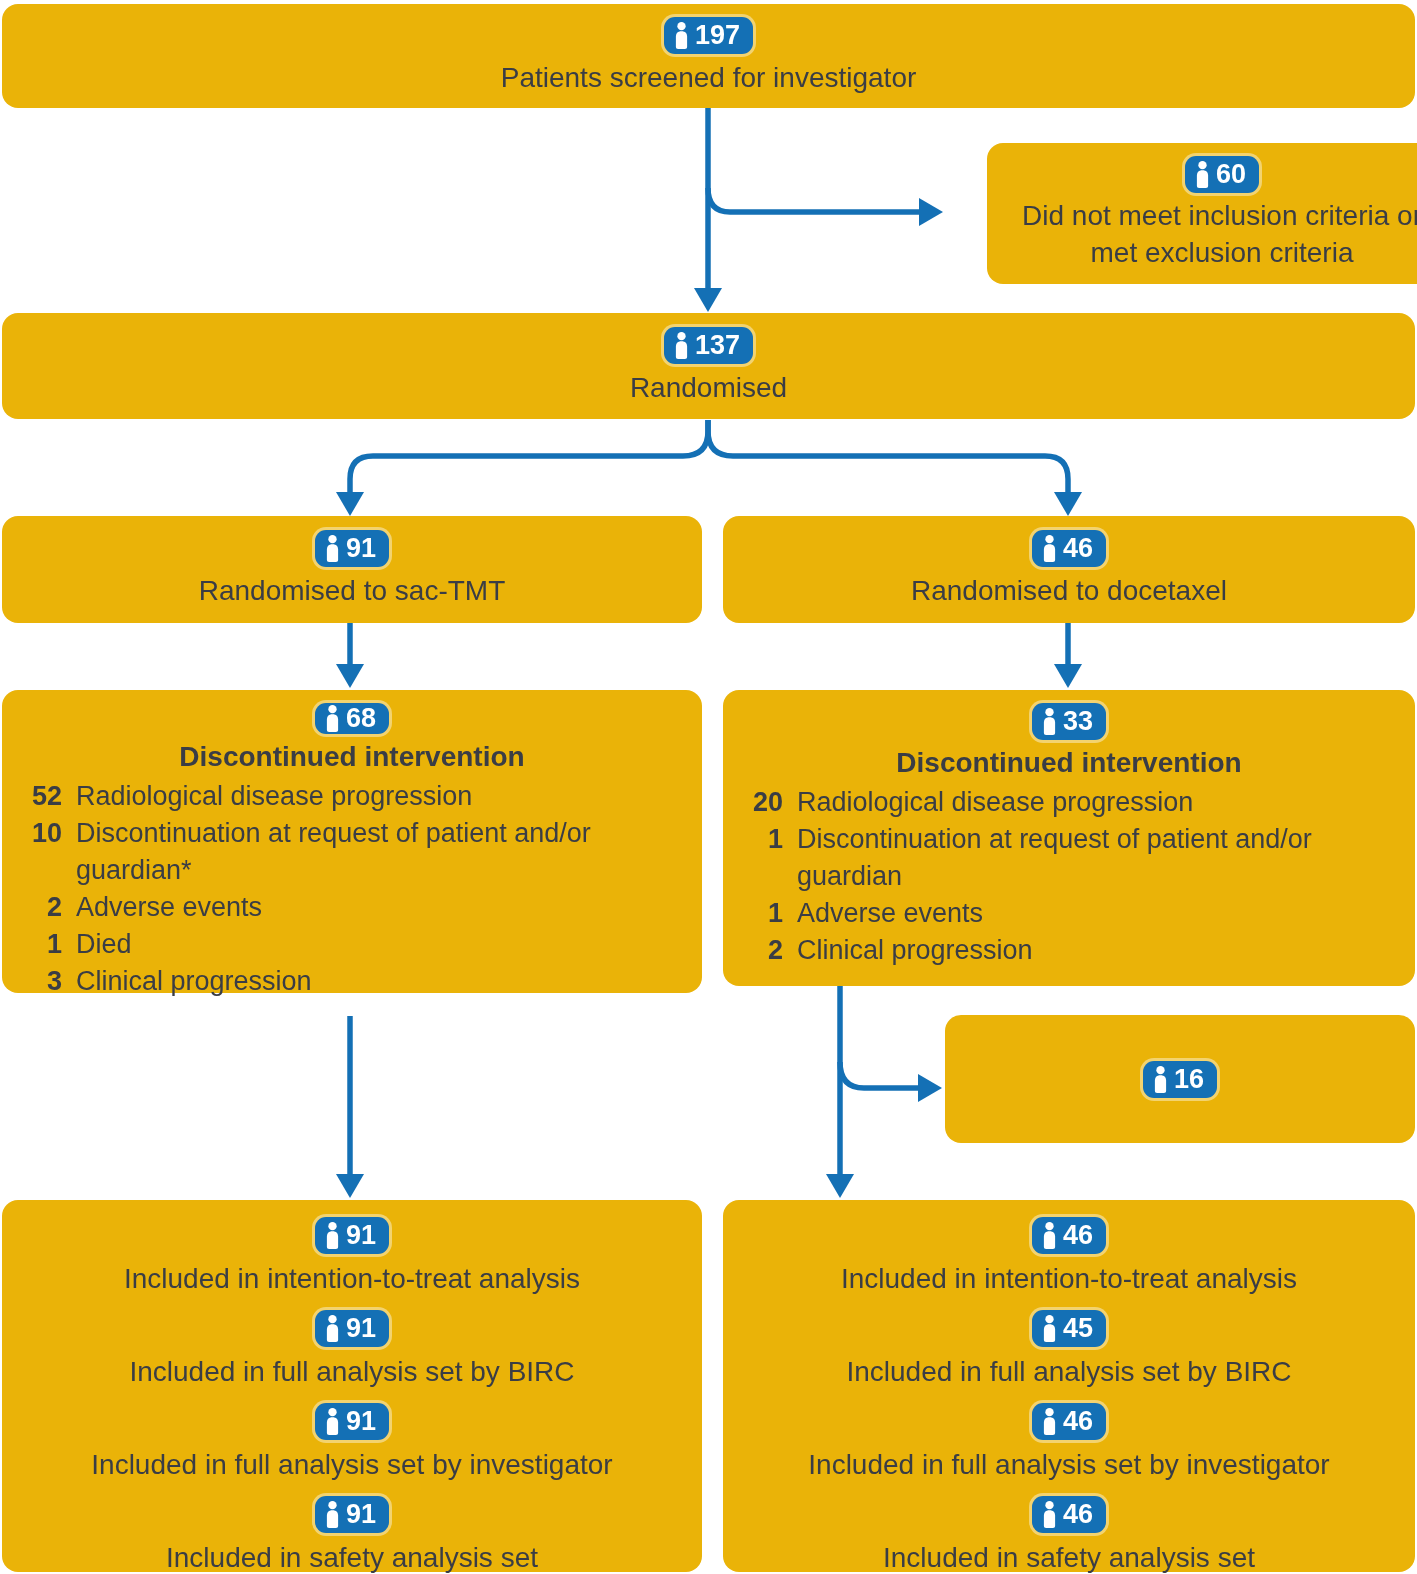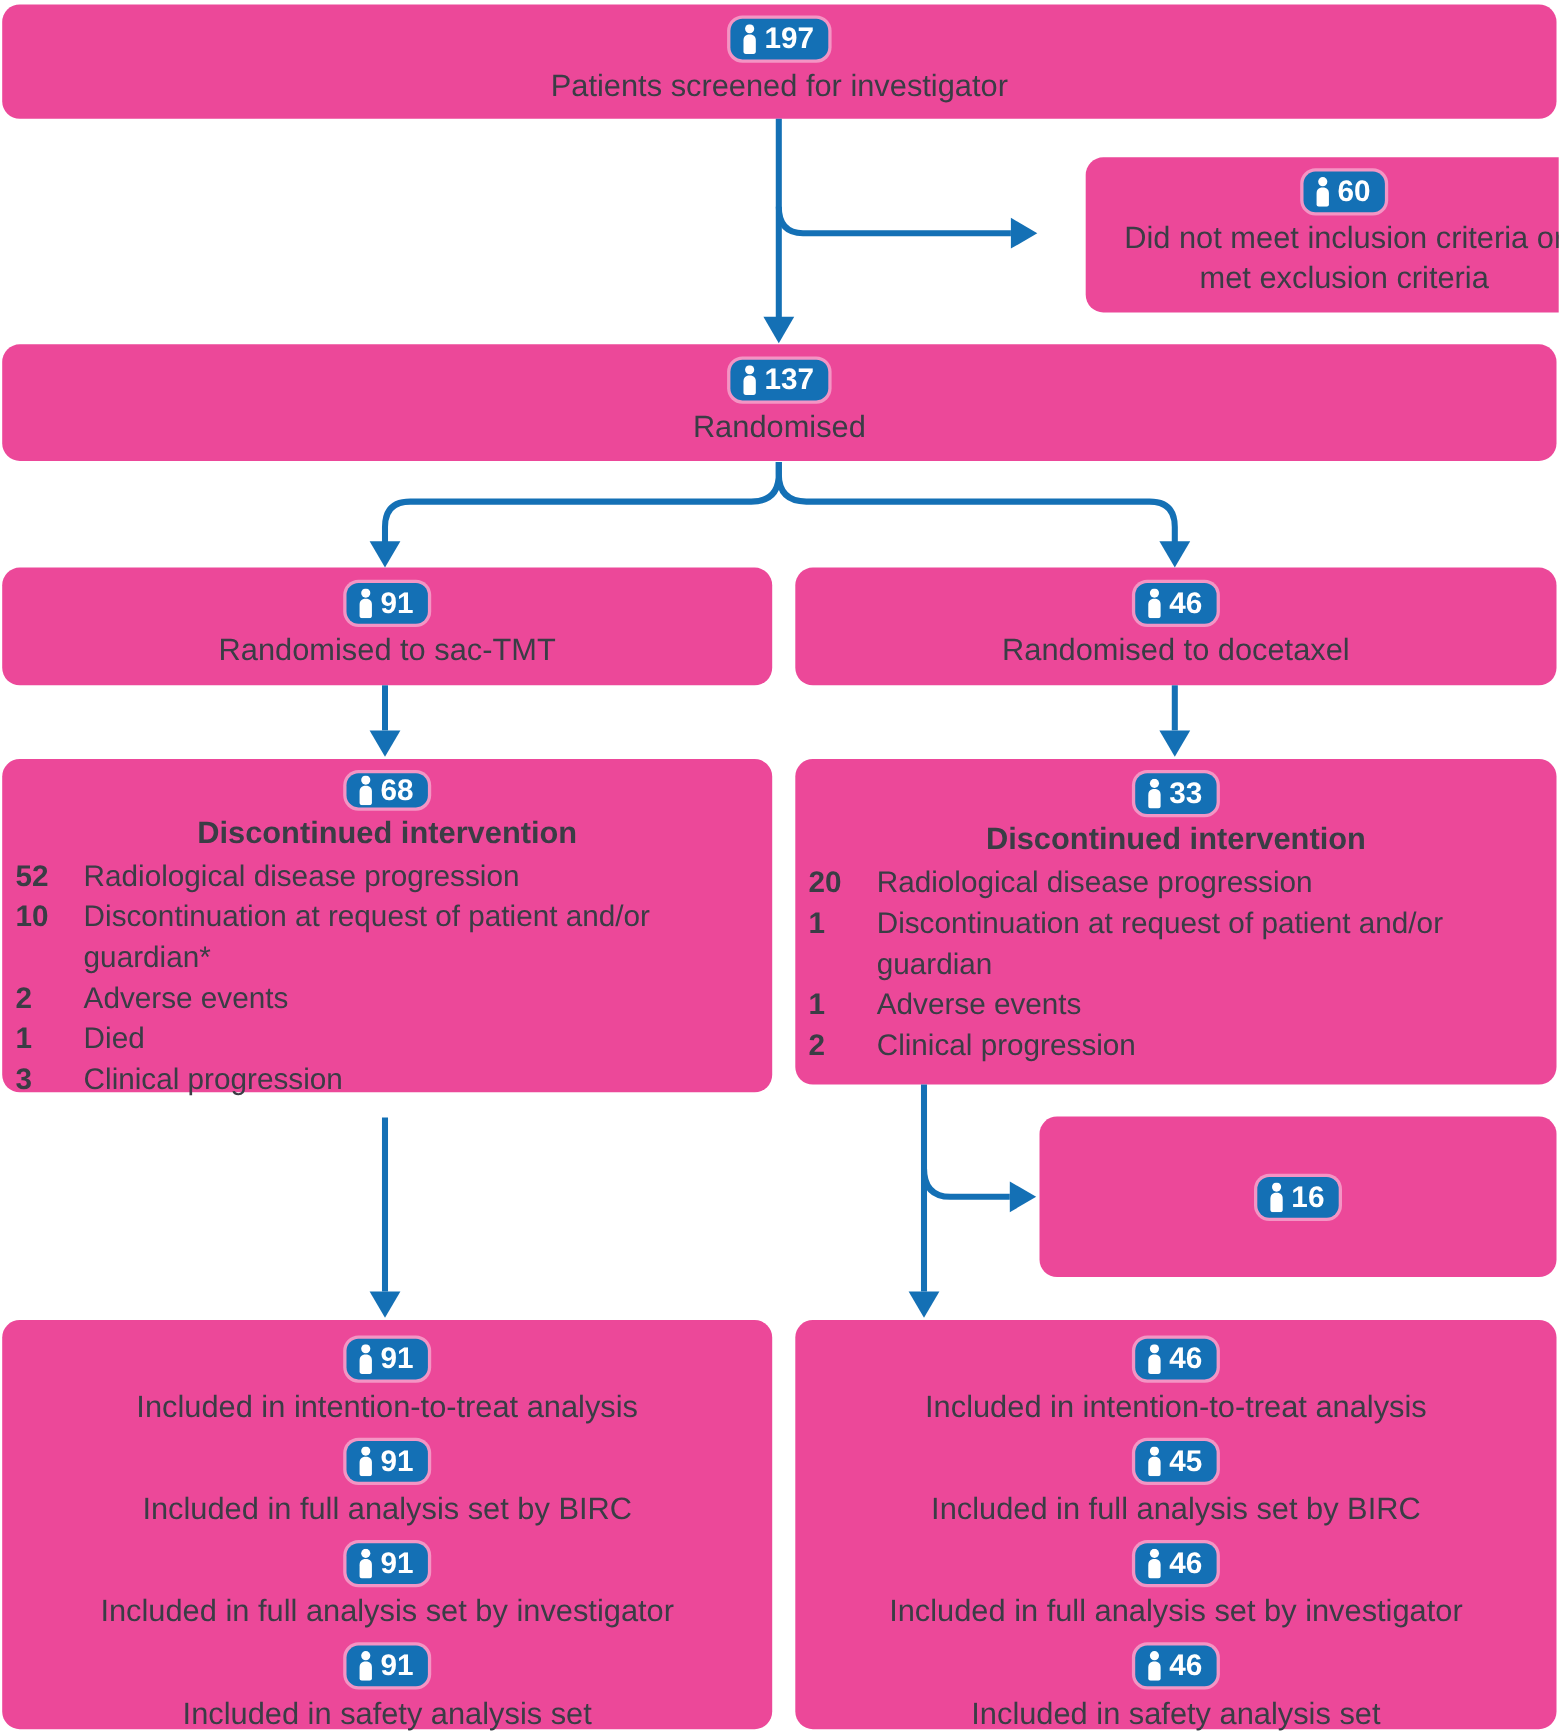--- a/index.html
+++ b/index.html
@@ -5,21 +5,21 @@
   html,body{margin:0;padding:0;background:#ffffff;}
   body{
     position:relative;
     width:1417px;height:1574px;
     font-family:"Liberation Sans","DejaVu Sans",sans-serif;
     color:#3a3d45;
     overflow:hidden;
   }
   .box{
     position:absolute;
-    background:#ec4899;
+    background:#eab308;
     border-radius:16px;
     box-sizing:border-box;
     display:flex;
     flex-direction:column;
     align-items:center;
   }
   .box.center{justify-content:center;}
   .label{
     font-size:28px;
     line-height:37px;
@@ -49,21 +49,21 @@
     align-self:stretch;
     margin-top:5px;
     display:grid;
     grid-template-columns:48px 1fr;
     column-gap:14px;
     padding:0 8px 0 12px;
     font-size:27px;
     line-height:37px;
   }
   .reasons .num{
-    text-align:left;
+    text-align:right;
     font-weight:bold;
     white-space:nowrap;
   }
   .analysis-row{
     display:flex;
     flex-direction:column;
     align-items:center;
     gap:6px;
     margin-top:13px;
   }
@@ -175,21 +175,21 @@
     <div>Radiological disease progression</div>
     <div class="num">1</div>
     <div>Discontinuation at request of patient and/or guardian</div>
     <div class="num">1</div>
     <div>Adverse events</div>
     <div class="num">2</div>
     <div>Clinical progression</div>
   </div>
 </div>
 
-<div class="box center" style="left:945px;top:1015px;width:470px;height:146px;gap:16px;padding:0 12px;align-items:center;">
+<div class="box center" style="left:945px;top:1015px;width:470px;height:128px;gap:16px;padding:0 12px;align-items:center;">
   <span class="badge">
     <svg width="15" height="27" viewBox="0 0 14 26">
       <circle cx="7" cy="4" r="4" fill="#fff"></circle>
       <path d="M7 9 C3.2 9 1.6 11 1.6 14.5 L1.6 23.8 C1.6 25.1 2.4 26 3.7 26 L10.3 26 C11.6 26 12.4 25.1 12.4 23.8 L12.4 14.5 C12.4 11 10.8 9 7 9 Z" fill="#fff"></path>
     </svg>
     <span>16</span>
   </span>
 </div>
 
 <div class="box" style="left:2px;top:1200px;width:700px;height:372px;padding-top:4px;">

